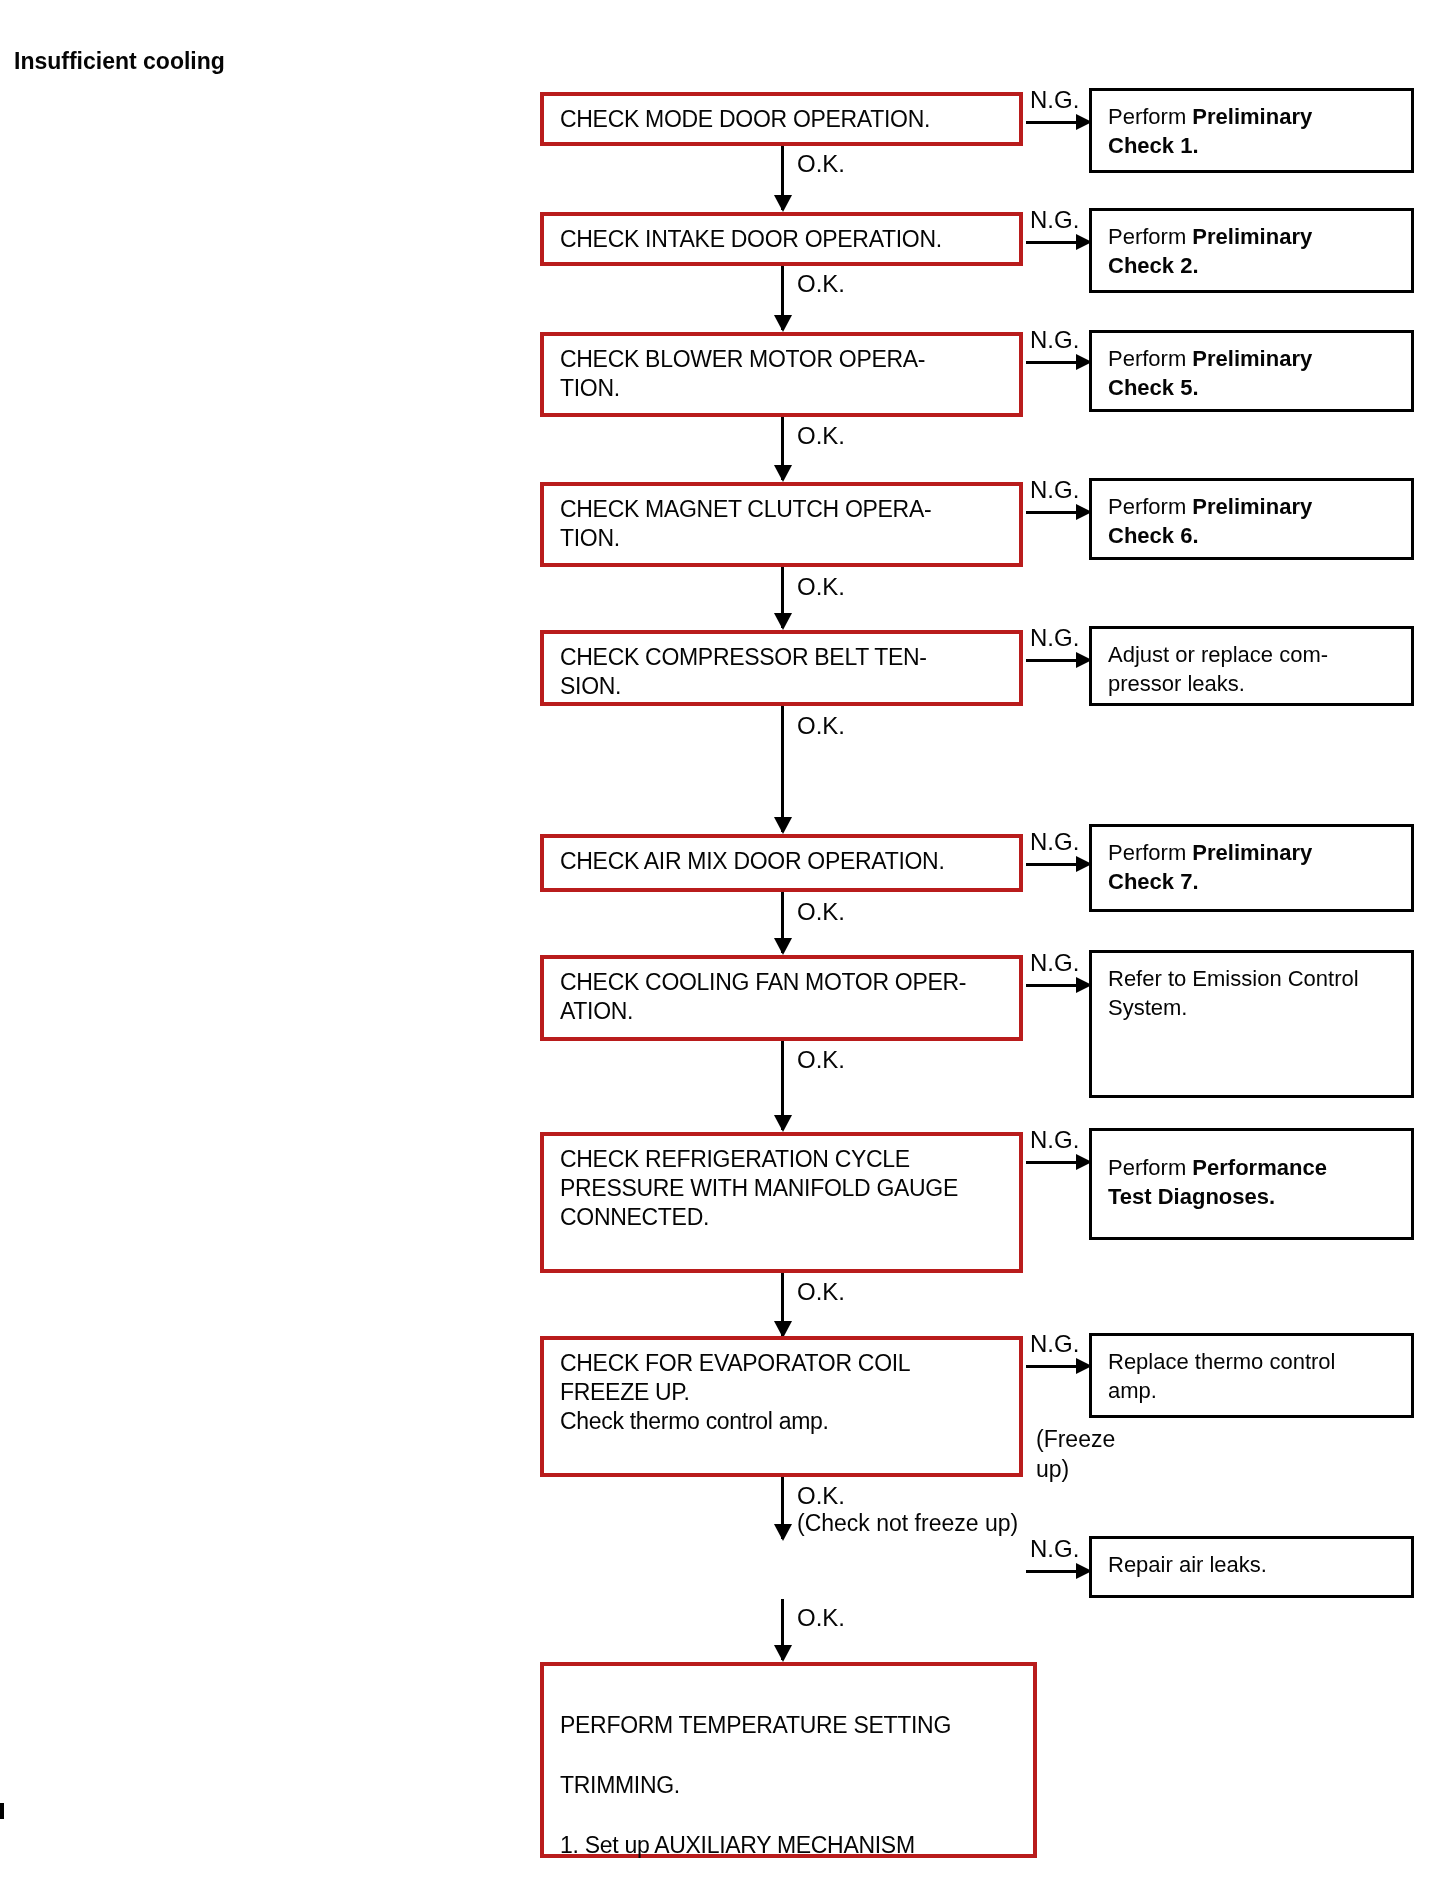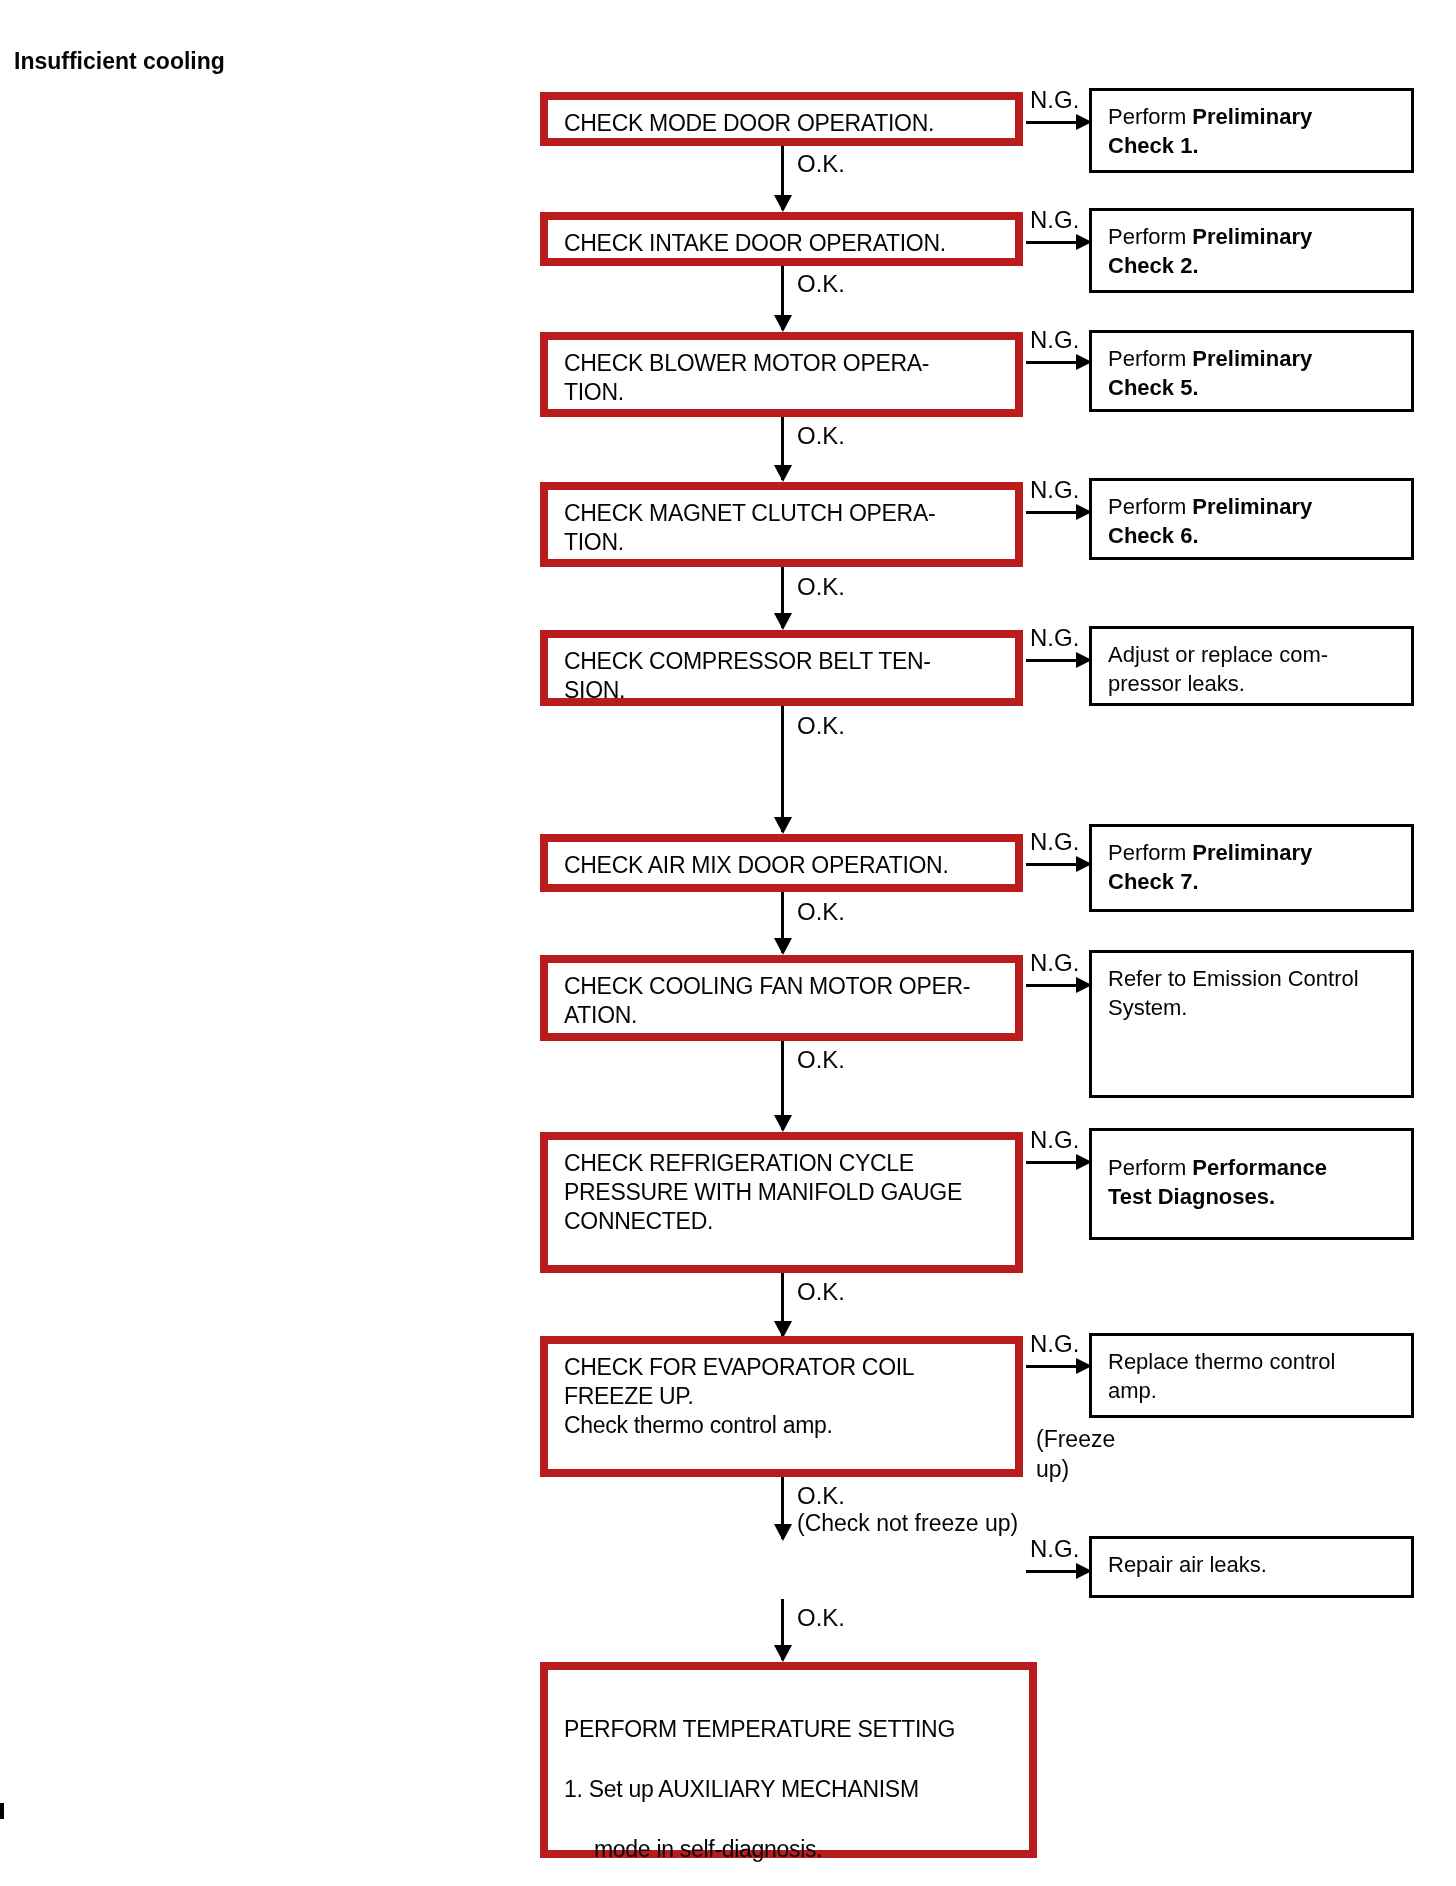--- a/index.html
+++ b/index.html
@@ -1,21 +1,21 @@
 <!DOCTYPE html>
 <html><head>
 <meta charset="utf-8">
 <style>
   html,body{margin:0;padding:0;background:#e8e8e8;}
   #page{position:relative;width:1456px;height:1886px;background:#ffffff;
         font-family:"Liberation Sans","DejaVu Sans",sans-serif;color:#050505;overflow:hidden;}
   .title{position:absolute;left:14px;top:8px;font-size:29px;font-weight:bold;letter-spacing:0px;}
   .subtitle{position:absolute;left:14px;top:48px;font-size:23px;font-weight:bold;}
   
-  .lbox{position:absolute;left:540px;width:483px;border:8px solid #b91c1c;box-sizing:border-box;
+  .lbox{position:absolute;left:540px;width:483px;border:4px solid #b91c1c;box-sizing:border-box;
         font-size:23px;line-height:29px;letter-spacing:-0.3px;white-space:pre-line;
         padding:9px 12px 0 16px;background:#fff;}
   
   .rbox{position:absolute;left:1089px;width:325px;border:3px solid #000;box-sizing:border-box;
         font-size:22px;line-height:29px;white-space:pre-line;padding:11px 10px 0 16px;background:#fff;}
   .rbox strong{font-weight:bold;}
   
   .ng{position:absolute;left:1030px;font-size:24px;}
   .ok{position:absolute;left:797px;font-size:24px;}
   .note{position:absolute;font-size:23px;line-height:30px;white-space:pre-line;}
@@ -124,20 +124,21 @@
   <div class="varrow" style="top:1477px;height:62px;"></div>
 
   <div class="ng" style="top:1535px;">N.G.</div>
   <div class="harrow" style="top:1570px;"></div>
   <div class="rbox" style="top:1536px;height:62px;"><span>Repair air leaks.</span></div>
   <div class="ok" style="top:1604px;">O.K.</div>
   <div class="varrow" style="top:1599px;height:61px;"></div>
 
   <div class="lbox" style="top:1662px;height:196px;width:497px;line-height:30px;padding-top:14px;">
     <div class="fin-line">PERFORM TEMPERATURE SETTING</div>
+    <div class="fin-line">TRIMMING.</div>
     <div class="fin-line">1. Set up AUXILIARY MECHANISM</div>
     <div class="fin-indent">mode in self-diagnosis.</div>
     
     
   </div>
 
   <div class="artifact" style="left:0;top:1803px;width:4px;height:16px;"></div>
 
 </div>
 

